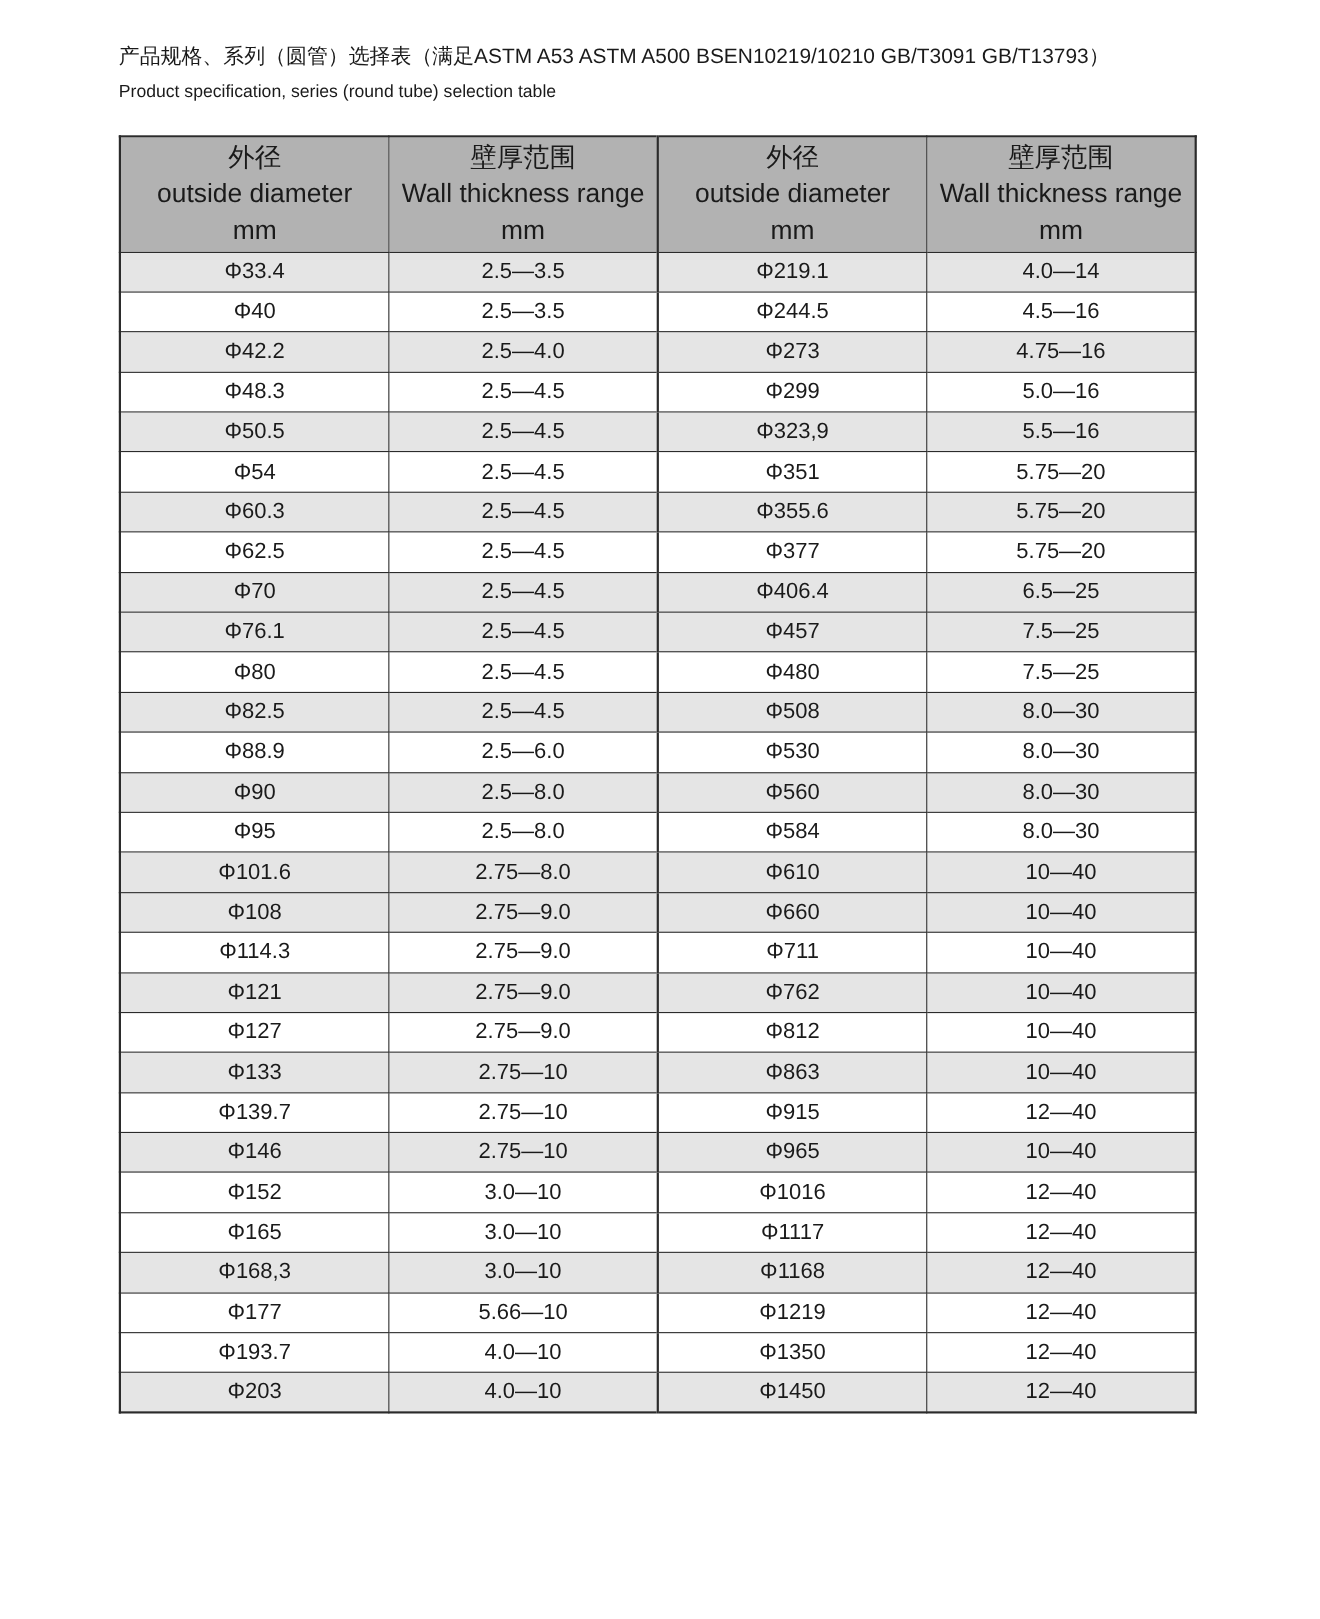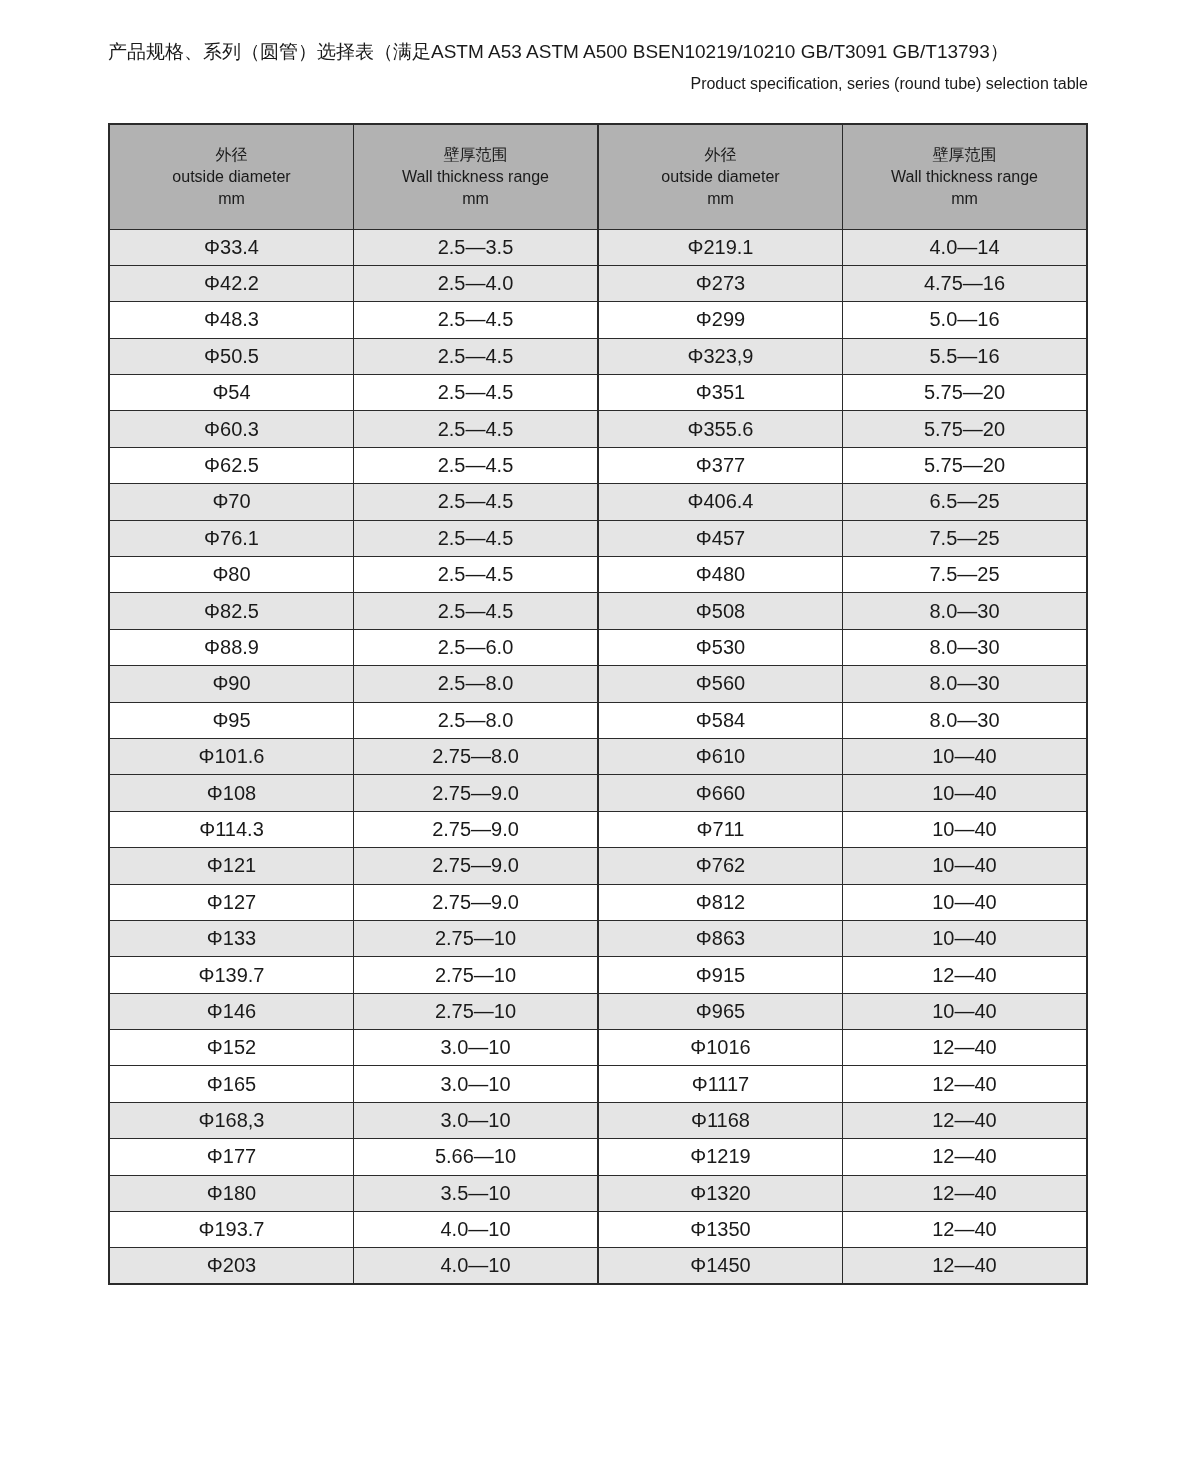--- a/index.html
+++ b/index.html
@@ -28,40 +28,39 @@
     font-weight: normal;
     line-height: 24px;
     margin: 0 0 10px 0;
     white-space: nowrap;
   }
   .page-subtitle {
     font-size: 16px;
     font-weight: normal;
     line-height: 20px;
     margin: 0 0 29px 0;
-    text-align: right;
   }
   table.spec {
     border-collapse: collapse;
     table-layout: fixed;
     width: 980px;
     border: 2px solid var(--border);
   }
   .spec th, .spec td {
     border: 1.5px solid var(--border);
     text-align: center;
     vertical-align: middle;
     padding: 0;
     overflow: hidden;
   }
   .spec th {
     background: var(--header-bg);
     height: 105px;
     font-weight: normal;
-    font-size: 16px;
+    font-size: 24px;
     line-height: 1.38;
   }
   .spec td {
     height: 36.4px;
     font-size: 20px;
   }
   .spec tr.stripe td {
     background: var(--stripe-bg);
   }
   
@@ -103,20 +102,26 @@
         </th>
       </tr>
     </thead>
     <tbody>
         <tr class="stripe">
           <td>Φ33.4</td>
           <td class="mid">2.5—3.5</td>
           <td>Φ219.1</td>
           <td>4.0—14</td>
         </tr>
+        <tr>
+          <td>Φ40</td>
+          <td class="mid">2.5—3.5</td>
+          <td>Φ244.5</td>
+          <td>4.5—16</td>
+        </tr>
         <tr class="stripe">
           <td>Φ42.2</td>
           <td class="mid">2.5—4.0</td>
           <td>Φ273</td>
           <td>4.75—16</td>
         </tr>
         <tr>
           <td>Φ48.3</td>
           <td class="mid">2.5—4.5</td>
           <td>Φ299</td>
@@ -253,26 +258,20 @@
           <td class="mid">3.0—10</td>
           <td>Φ1168</td>
           <td>12—40</td>
         </tr>
         <tr>
           <td>Φ177</td>
           <td class="mid">5.66—10</td>
           <td>Φ1219</td>
           <td>12—40</td>
         </tr>
-        <tr class="stripe">
-          <td>Φ180</td>
-          <td class="mid">3.5—10</td>
-          <td>Φ1320</td>
-          <td>12—40</td>
-        </tr>
         <tr>
           <td>Φ193.7</td>
           <td class="mid">4.0—10</td>
           <td>Φ1350</td>
           <td>12—40</td>
         </tr>
         <tr class="stripe">
           <td>Φ203</td>
           <td class="mid">4.0—10</td>
           <td>Φ1450</td>

